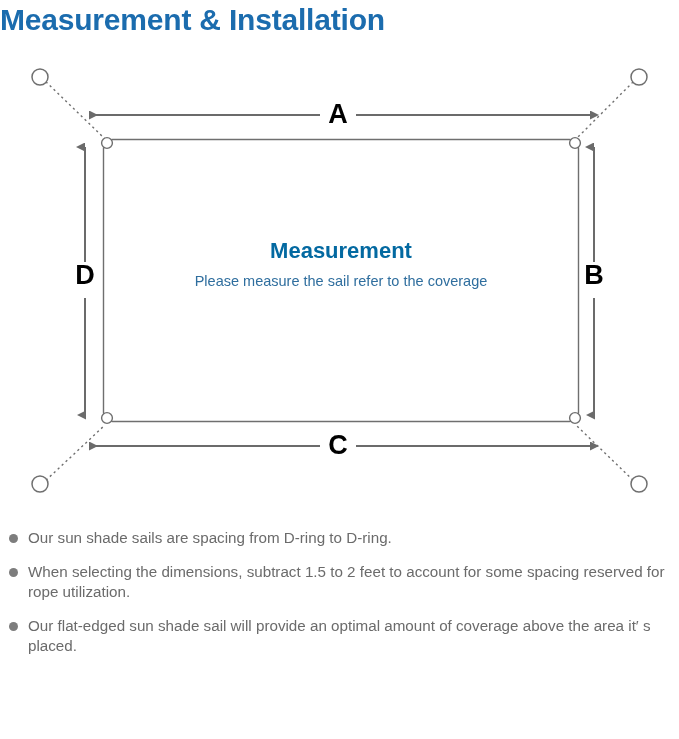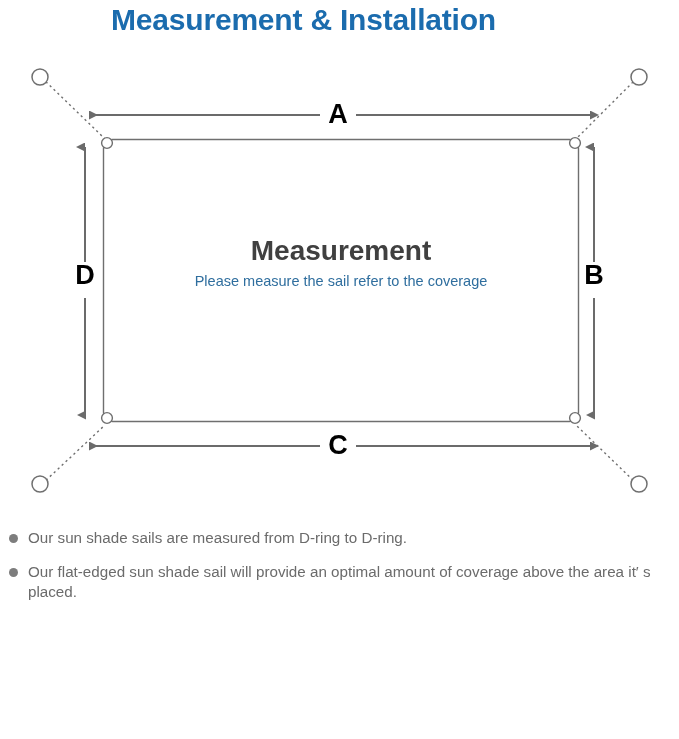--- a/index.html
+++ b/index.html
@@ -23,21 +23,20 @@
   }
 
   
   #title {
     position: absolute;
     left: 0;
     top: 0;
     width: 607px;
     height: 44px;
     line-height: 40px;
-    text-align: center;
     font-family: "Liberation Sans", sans-serif;
     font-size: 30px;
     font-weight: bold;
     color: #1b6cae;
     letter-spacing: -0.2px;
     white-space: nowrap;
   }
 
   
   #diagram {
@@ -64,23 +63,23 @@
   #sail-text {
     position: absolute;
     left: 103px;
     top: 236px;
     width: 476px;
     text-align: center;
     pointer-events: none;
   }
   #sail-title {
     font-family: "Liberation Sans", sans-serif;
-    font-size: 28px;
+    font-size: 22px;
     font-weight: bold;
-    color: #404040;
+    color: #0369a1;
     line-height: 30px;
     white-space: nowrap;
   }
   #sail-sub {
     font-family: "Liberation Sans", sans-serif;
     font-size: 14.5px;
     font-weight: normal;
     color: #2f6e9e;
     line-height: 22px;
     margin-top: 4px;
@@ -188,21 +187,25 @@
   </div>
 
   <div id="sail-text">
     <div id="sail-title">Measurement</div>
     <div id="sail-sub">Please measure the sail refer to the coverage</div>
   </div>
 
   <div id="notes">
     <div class="note">
       <span class="bullet"></span>
-      <span class="note-text">Our sun shade sails are measured from D-ring to D-ring.</span>
+      <span class="note-text">Our sun shade sails are spacing from D-ring to D-ring.</span>
+    </div>
+    <div class="note">
+      <span class="bullet"></span>
+      <span class="note-text">When selecting the dimensions, subtract 1.5 to 2 feet to account for some spacing reserved for rope utilization.</span>
     </div>
     <div class="note">
       <span class="bullet"></span>
       <span class="note-text">Our flat-edged sun shade sail will provide an optimal amount of coverage above the area it′ s placed.</span>
     </div>
   </div>
 
 </div>
 
 </body></html>

